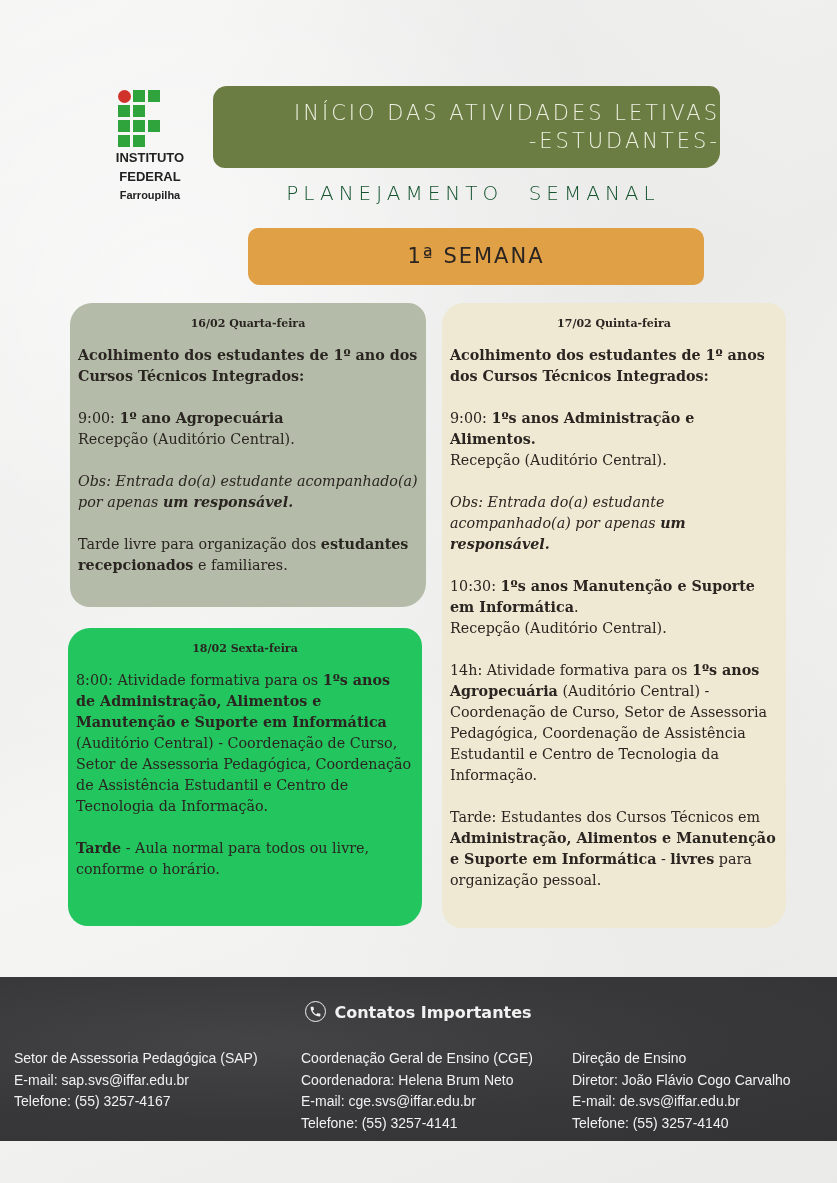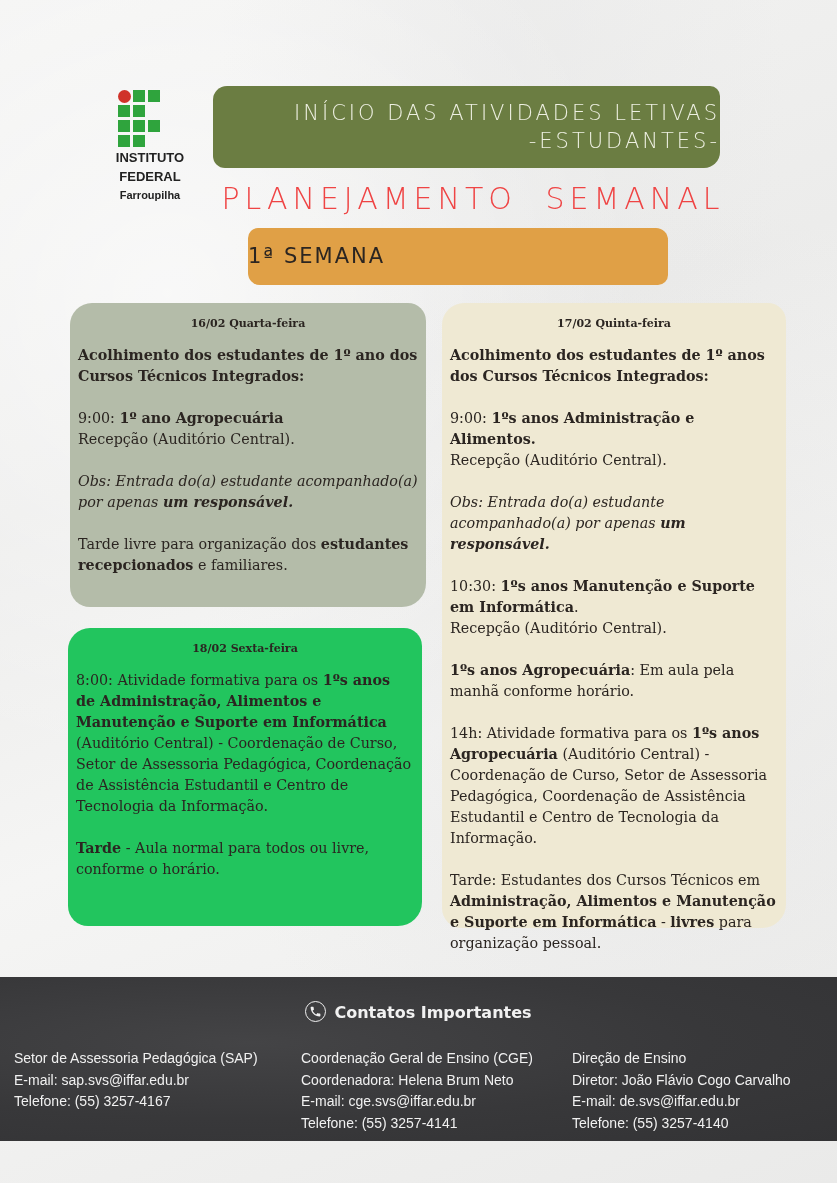--- a/index.html
+++ b/index.html
@@ -31,26 +31,26 @@
     position: absolute; left: 213px; top: 86px; width: 507px; height: 82px;
     background: #6b7d42; border-radius: 14px 10px 16px 12px;
     color: #eef0e2; text-align: right;
     font-family: "DejaVu Sans", sans-serif; font-weight: 300;
     font-size: 21px; letter-spacing: 3px; line-height: 28px;
     padding-top: 13px;
   }
   .subtitle {
     position: absolute; left: 213px; top: 181px; width: 520px; text-align: center;
     font-family: "DejaVu Sans", sans-serif; font-weight: 300;
-    font-size: 30px; letter-spacing: 5px; color: #ef4444; word-spacing: 14px;
+    font-size: 20px; letter-spacing: 5px; color: #14532d; word-spacing: 14px;
   }
   .week {
-    position: absolute; left: 248px; top: 228px; width: 420px; height: 57px;
+    position: absolute; left: 248px; top: 228px; width: 456px; height: 57px;
     background: #e0a046; border-radius: 10px 12px 10px 12px;
-    text-align: left; line-height: 57px;
+    text-align: center; line-height: 57px;
     font-family: "DejaVu Sans", sans-serif; font-size: 21px; letter-spacing: 2px; color: #2b2521;
   }
 
   
   .card { position: absolute; border-radius: 22px 18px 24px 20px; padding: 10px 8px 0 8px; font-size: 14.3px; line-height: 21px; }
   .card h2 { text-align: center; font-size: 11px; font-weight: bold; margin-bottom: 11px; }
   .card p { margin-bottom: 21px; }
   .card b { font-weight: bold; }
   .card i { font-style: italic; }
   .card-wed { left: 70px; top: 303px; width: 356px; height: 304px; background: #b4bca9; }
@@ -121,21 +121,20 @@
   <p><span>8:00: Atividade formativa para os </span><b>1ºs anos de Administração, Alimentos e Manutenção e Suporte em Informática</b><span> (Auditório Central) - Coordenação de Curso, Setor de Assessoria Pedagógica, Coordenação de Assistência Estudantil e Centro de Tecnologia da Informação.</span></p>
   <p><b>Tarde</b><span> - Aula normal para todos ou livre, conforme o horário.</span></p>
 </div>
 
 <div class="card card-thu">
   <h2>17/02 Quinta-feira</h2>
   <p><b>Acolhimento dos estudantes de 1º anos dos Cursos Técnicos Integrados:</b></p>
   <p><span>9:00: </span><b>1ºs anos Administração e Alimentos.</b><br><span>Recepção (Auditório Central).</span></p>
   <p><i><span>Obs: Entrada do(a) estudante acompanhado(a) por apenas </span><b>um responsável.</b></i></p>
   <p><span>10:30: </span><b>1ºs anos Manutenção e Suporte em Informática</b><span>.</span><br><span>Recepção (Auditório Central).</span></p>
-  <p><b>1ºs anos Agropecuária</b><span>: Em aula pela manhã conforme horário.</span></p>
   <p><span>14h: Atividade formativa para os </span><b>1ºs anos Agropecuária</b><span> (Auditório Central) - Coordenação de Curso, Setor de Assessoria Pedagógica, Coordenação de Assistência Estudantil e Centro de Tecnologia da Informação.</span></p>
   <p><span>Tarde: Estudantes dos Cursos Técnicos em </span><b>Administração, Alimentos e Manutenção e Suporte em Informática</b><span> - </span><b>livres</b><span> para organização pessoal.</span></p>
 </div>
 
 <div class="footer">
   <div class="footer-title">
     <span class="phone-icon">
       <svg width="13" height="13" viewBox="0 0 24 24">
           <path fill="#f1f1f1" d="M6.6 10.8c1.4 2.8 3.8 5.1 6.6 6.6l2.2-2.2c.3-.3.7-.4 1-.2 1.1.4 2.3.6 3.6.6.6 0 1 .4 1 1V20c0 .6-.4 1-1 1C10.6 21 3 13.4 3 4c0-.6.4-1 1-1h3.5c.6 0 1 .4 1 1 0 1.3.2 2.5.6 3.6.1.3 0 .7-.2 1L6.6 10.8z"></path>
         </svg>

